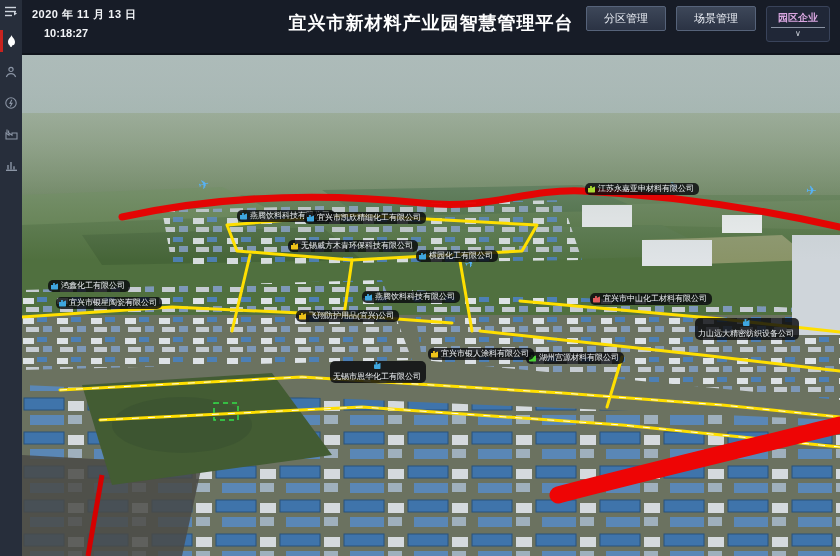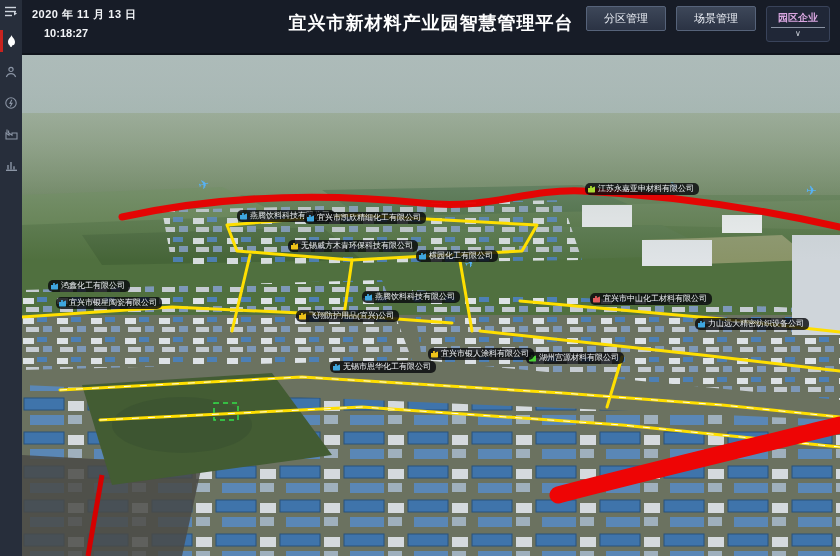--- a/index.html
+++ b/index.html
@@ -231,32 +231,32 @@
           <span>燕腾饮料科技有限公司</span>
         </div>
         <div class="map-label" style="left: 274px; top: 255px;">
           <span class="dot" style="background: rgb(240, 196, 25);"></span>
           <span>飞翔防护用品(宜兴)公司</span>
         </div>
         <div class="map-label" style="left: 568px; top: 238px;">
           <span class="dot" style="background: rgb(224, 92, 92);"></span>
           <span>宜兴市中山化工材料有限公司</span>
         </div>
-        <div class="map-label" style="left: 673px; top: 263px;">
+        <div class="map-label" style="left: 673px; top: 263px; flex-direction: column;">
           <span class="dot" style="background: rgb(63, 167, 224);"></span>
           <span>力山远大精密纺织设备公司</span>
         </div>
         <div class="map-label" style="left: 504px; top: 297px;">
           <span class="dot" style="background: rgb(76, 209, 55);"></span>
           <span>湖州宫源材料有限公司</span>
         </div>
         <div class="map-label" style="left: 406px; top: 293px;">
           <span class="dot" style="background: rgb(240, 196, 25);"></span>
           <span>宜兴市银人涂料有限公司</span>
         </div>
-        <div class="map-label" style="left: 308px; top: 306px;">
+        <div class="map-label" style="left: 308px; top: 306px; flex-direction: column;">
           <span class="dot" style="background: rgb(63, 167, 224);"></span>
           <span>无锡市恩华化工有限公司</span>
         </div>
       </div>
   </div>
 
 </div>
 
 </body></html>

